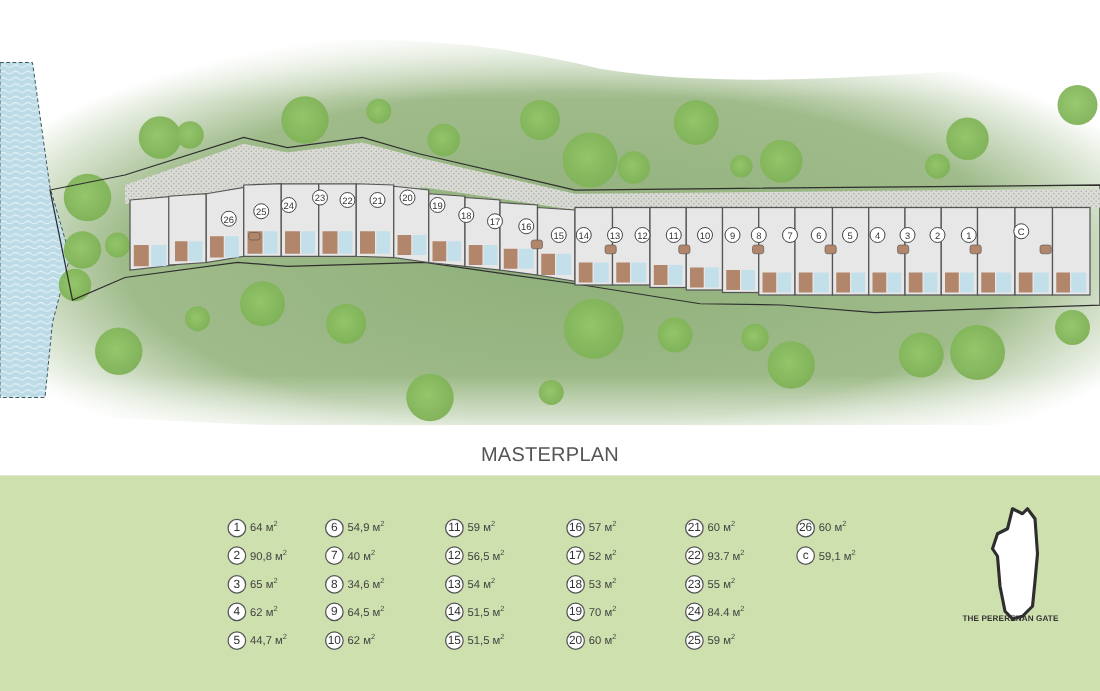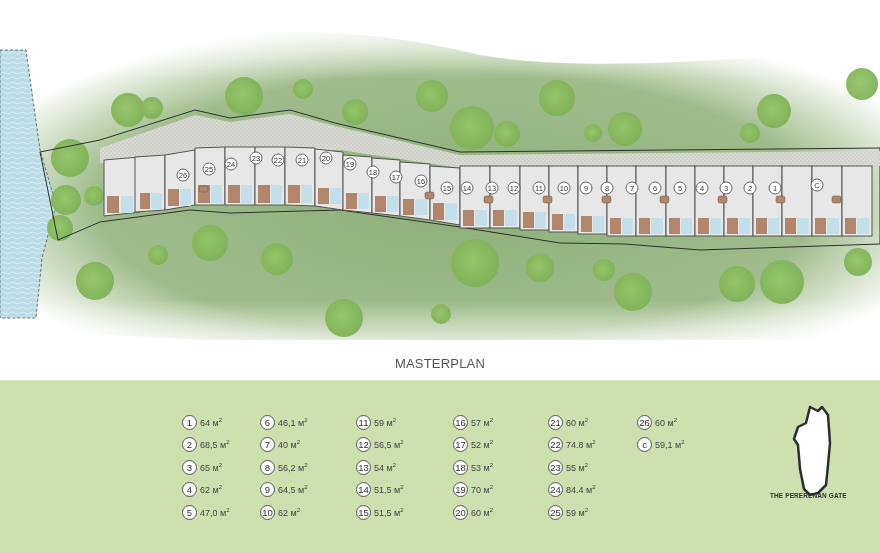--- a/index.html
+++ b/index.html
@@ -4,21 +4,21 @@
   <style>
     html, body { margin: 0; padding: 0; }
     body {
       width: 880px; height: 553px; position: relative; overflow: hidden;
       background: #ffffff;
       font-family: "Liberation Sans", sans-serif;
     }
     #plan { position: absolute; left: 0; top: 0; width: 880px; height: 380px; }
     .caption {
       position: absolute; left: 0; top: 356px; width: 880px; text-align: center;
-      font-size: 13px; color: #555; letter-spacing: 0.2px;
+      font-size: 16px; color: #555; letter-spacing: 0.2px;
     }
     .legend {
       position: absolute; left: 0; top: 380px; width: 880px; height: 173px;
       background: #cde0ae; border-top: 1px solid #dfe9cc;
     }
     .col { position: absolute; top: 30px; }
     .row { position: relative; height: 22.5px; display: flex; align-items: center; }
     .num {
       width: 15px; height: 15px; border-radius: 50%; background: #fff;
       border: 1px solid #555; font-size: 9.5px; color: #333;
@@ -329,48 +329,48 @@
 <div class="caption">MASTERPLAN</div>
 
 <div class="legend">
   <div class="col" style="left:182px">
     <div class="row">
         <span class="num">1</span>
         <span class="area"><span>64</span> <span>м</span><sup>2</sup></span>
       </div>
     <div class="row">
         <span class="num">2</span>
-        <span class="area"><span>68,5</span> <span>м</span><sup>2</sup></span>
+        <span class="area"><span>90,8</span> <span>м</span><sup>2</sup></span>
       </div>
     <div class="row">
         <span class="num">3</span>
         <span class="area"><span>65</span> <span>м</span><sup>2</sup></span>
       </div>
     <div class="row">
         <span class="num">4</span>
         <span class="area"><span>62</span> <span>м</span><sup>2</sup></span>
       </div>
     <div class="row">
         <span class="num">5</span>
-        <span class="area"><span>47,0</span> <span>м</span><sup>2</sup></span>
+        <span class="area"><span>44,7</span> <span>м</span><sup>2</sup></span>
       </div>
   </div>
 
   <div class="col" style="left:260px">
     <div class="row">
         <span class="num">6</span>
-        <span class="area"><span>46,1</span> <span>м</span><sup>2</sup></span>
+        <span class="area"><span>54,9</span> <span>м</span><sup>2</sup></span>
       </div>
     <div class="row">
         <span class="num">7</span>
         <span class="area"><span>40</span> <span>м</span><sup>2</sup></span>
       </div>
     <div class="row">
         <span class="num">8</span>
-        <span class="area"><span>56,2</span> <span>м</span><sup>2</sup></span>
+        <span class="area"><span>34,6</span> <span>м</span><sup>2</sup></span>
       </div>
     <div class="row">
         <span class="num">9</span>
         <span class="area"><span>64,5</span> <span>м</span><sup>2</sup></span>
       </div>
     <div class="row">
         <span class="num">10</span>
         <span class="area"><span>62</span> <span>м</span><sup>2</sup></span>
       </div>
   </div>
@@ -421,21 +421,21 @@
       </div>
   </div>
 
   <div class="col" style="left:548px">
     <div class="row">
         <span class="num">21</span>
         <span class="area"><span>60</span> <span>м</span><sup>2</sup></span>
       </div>
     <div class="row">
         <span class="num">22</span>
-        <span class="area"><span>74.8</span> <span>м</span><sup>2</sup></span>
+        <span class="area"><span>93.7</span> <span>м</span><sup>2</sup></span>
       </div>
     <div class="row">
         <span class="num">23</span>
         <span class="area"><span>55</span> <span>м</span><sup>2</sup></span>
       </div>
     <div class="row">
         <span class="num">24</span>
         <span class="area"><span>84.4</span> <span>м</span><sup>2</sup></span>
       </div>
     <div class="row">

